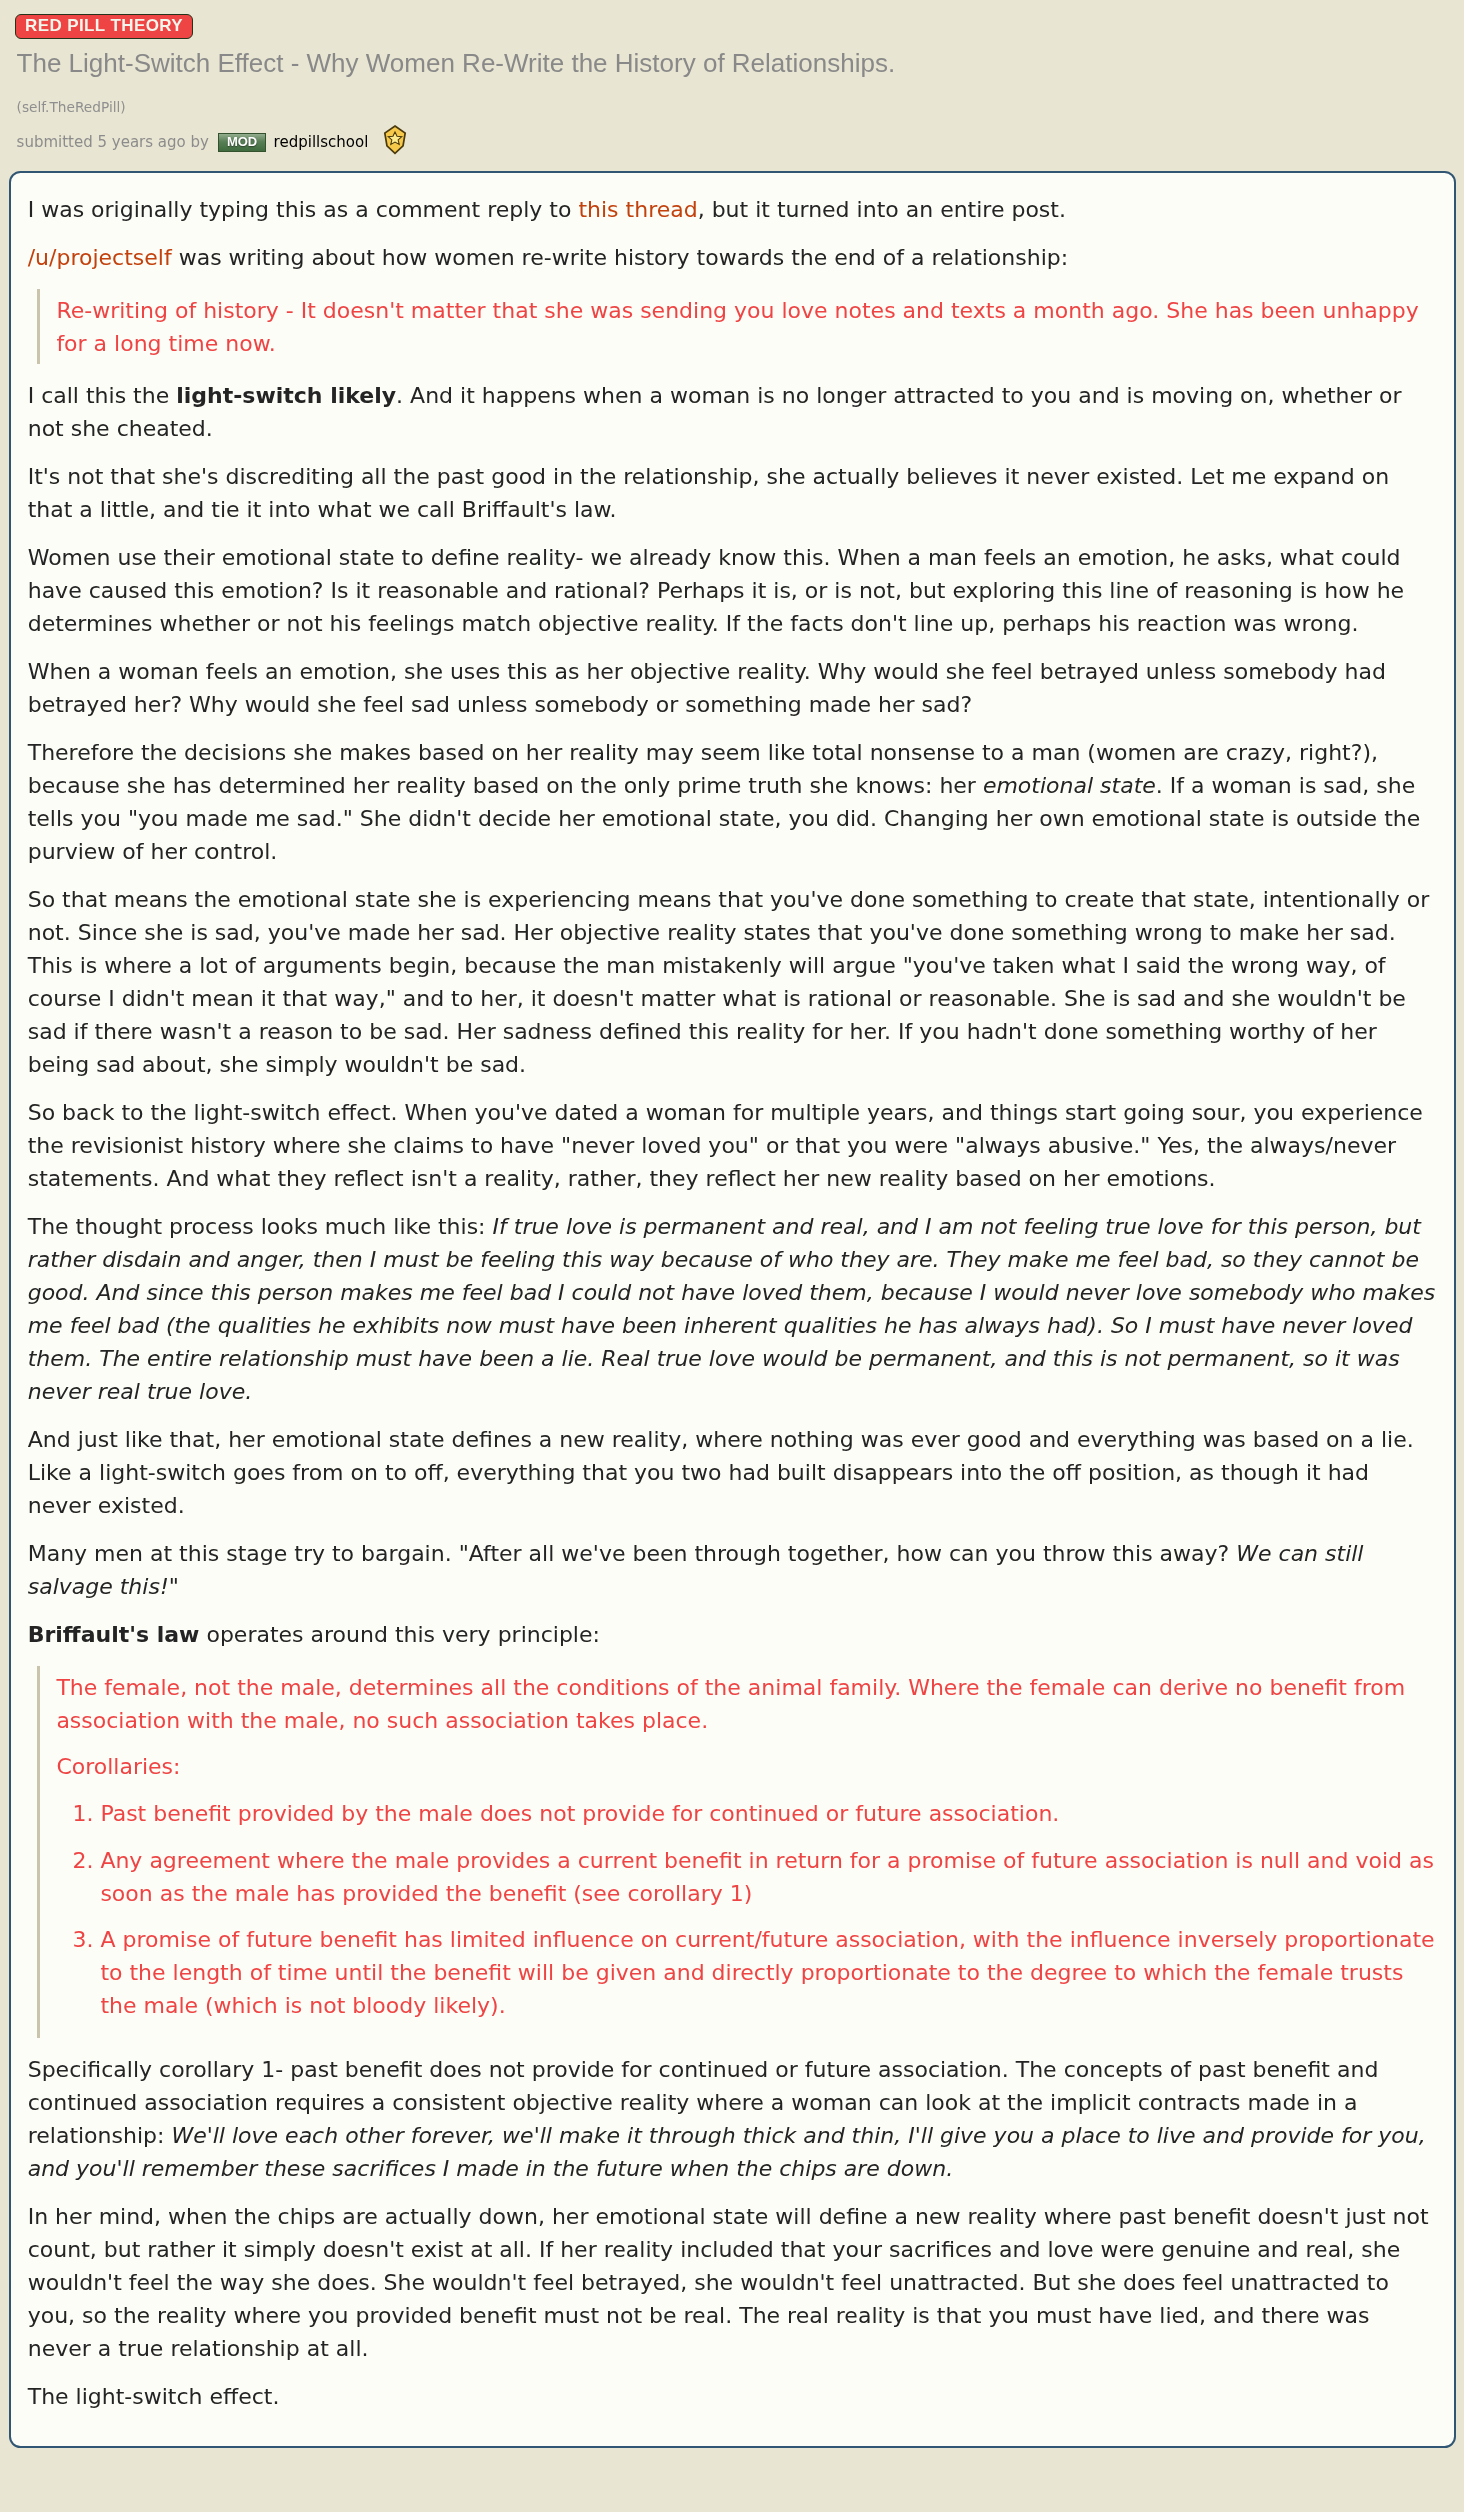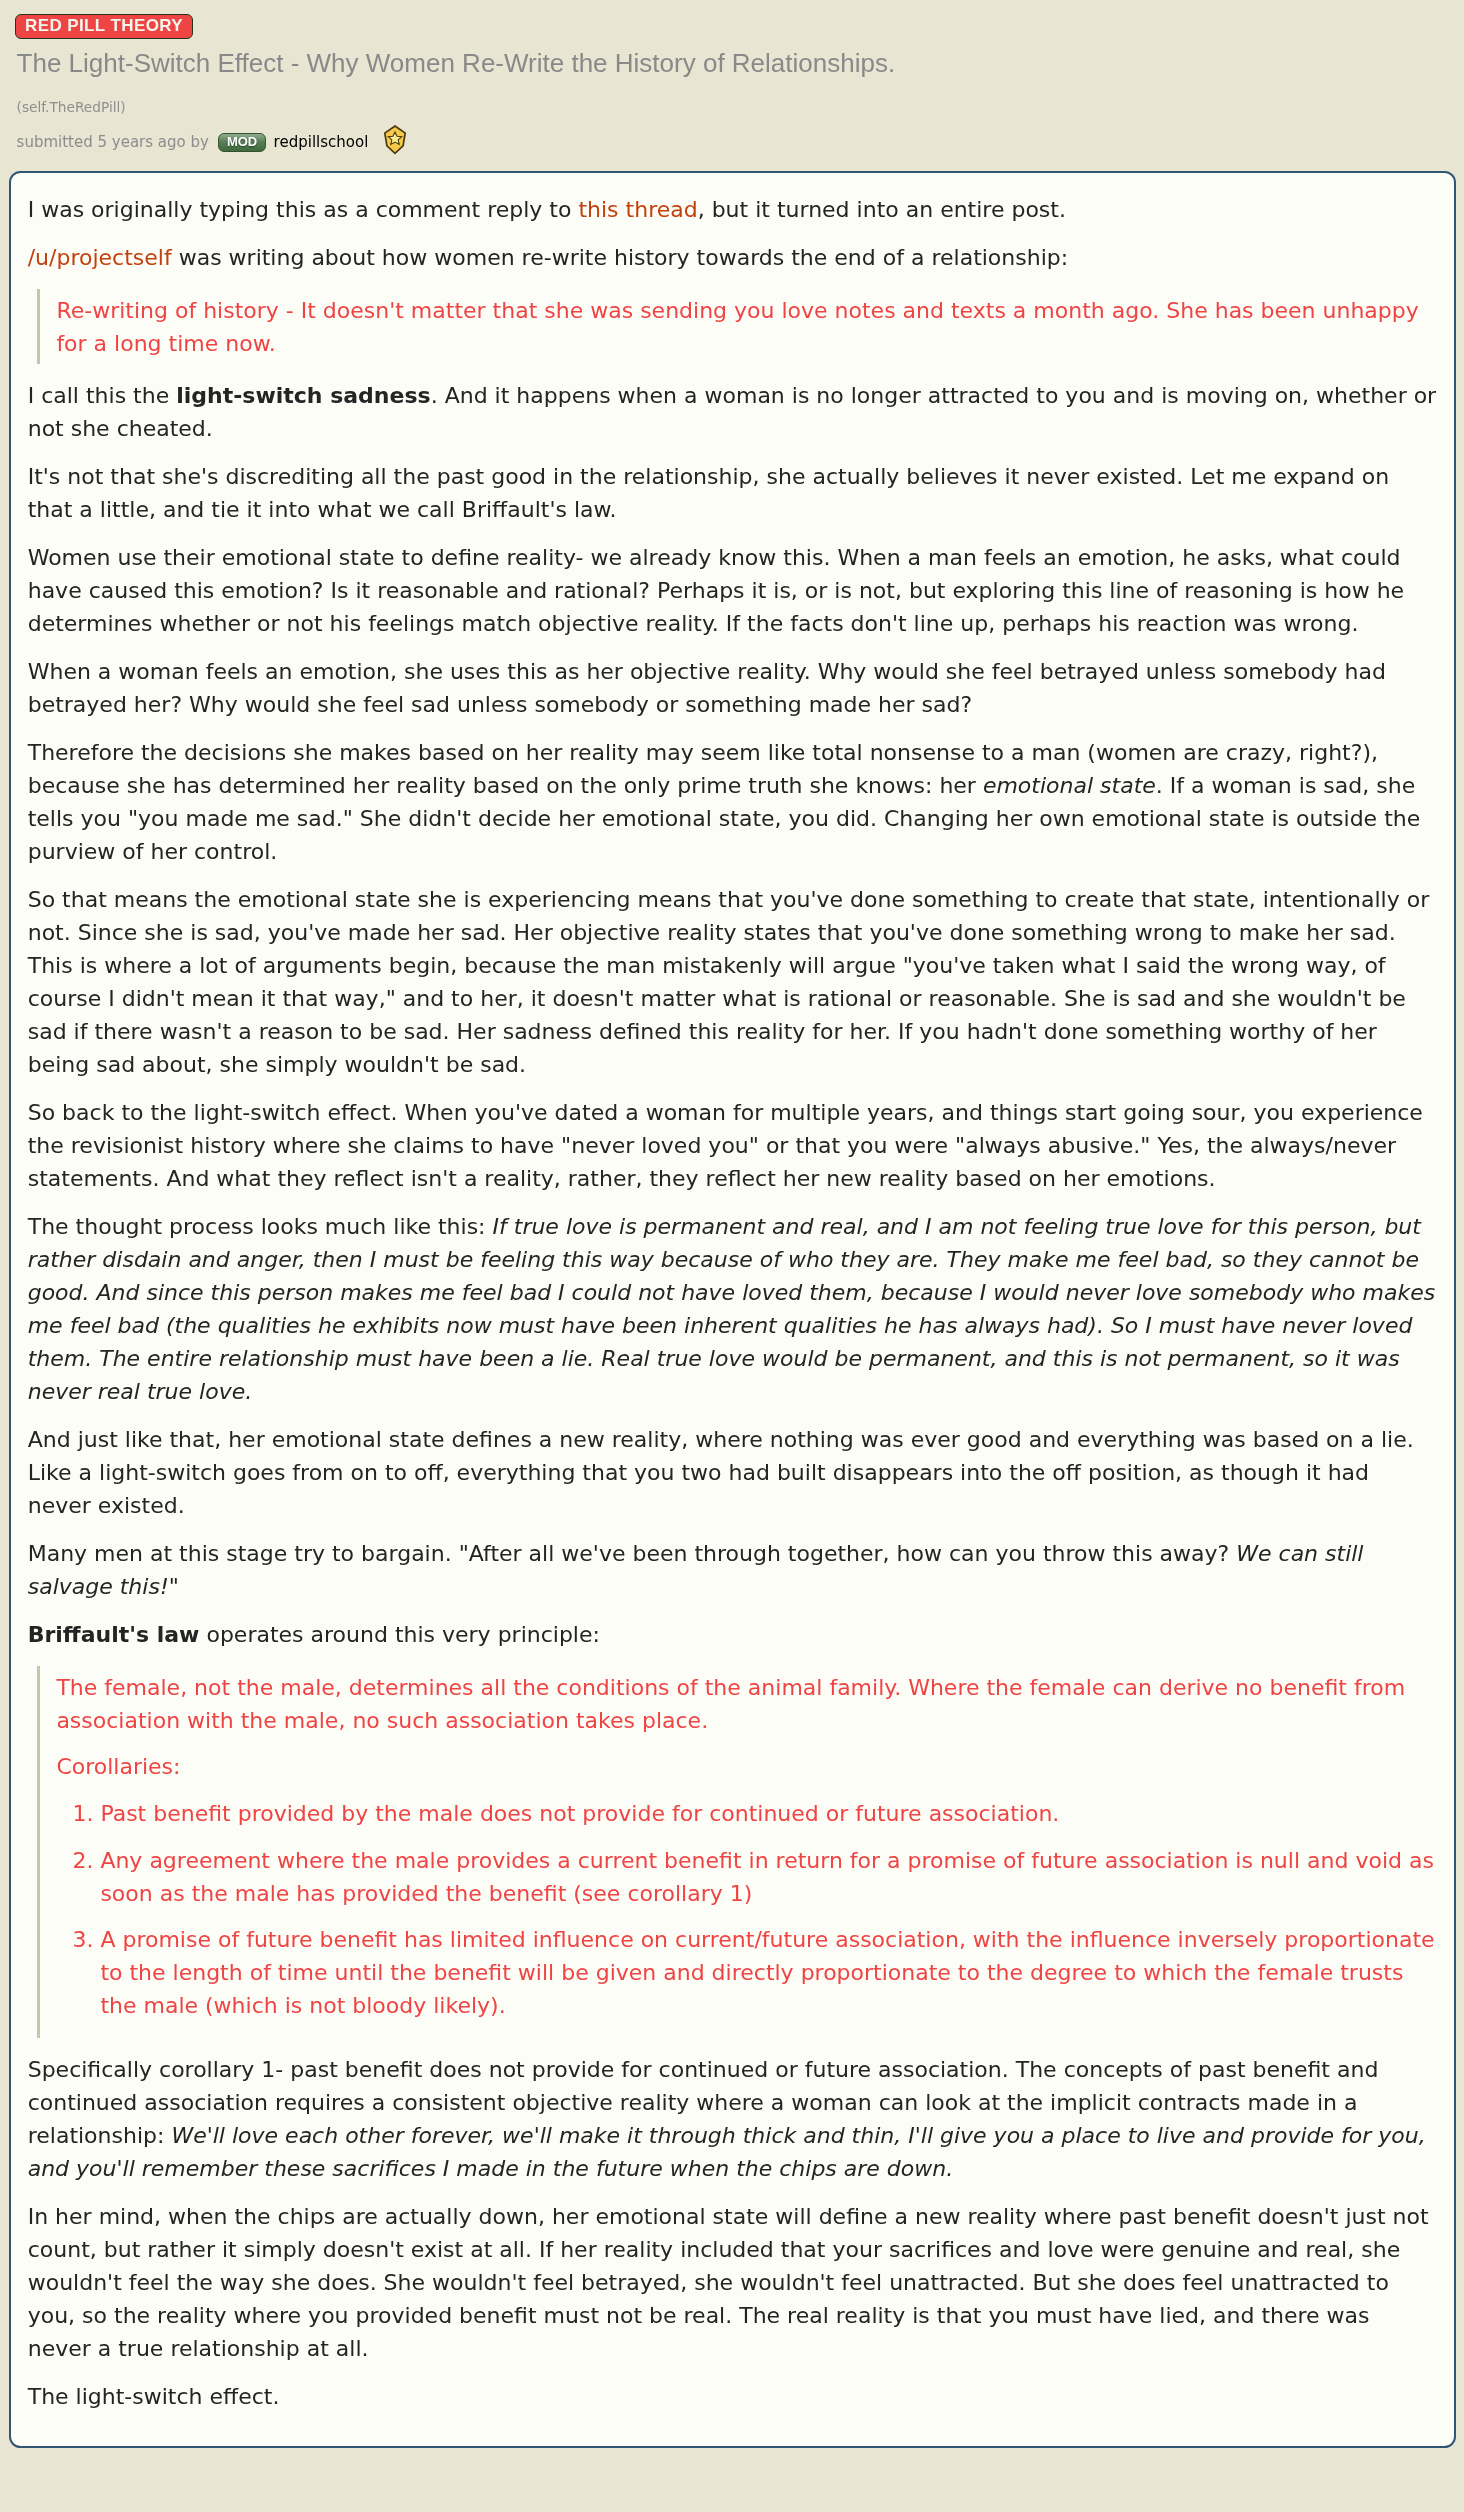--- a/index.html
+++ b/index.html
@@ -25,21 +25,21 @@
     font-family:"Liberation Sans", sans-serif;
     font-size:26px; font-weight:400; color:#898989;
     text-decoration:none; cursor:pointer;
   }
   .domain { margin:0 0 10.6px 7.6px; font-size:13.7px; color:#8f8f8f; }
   .tagline { margin:0 0 12px 7.6px; font-size:15px; color:#8c8c8c; }
   .tagline > * { vertical-align:middle; }
   .modbadge {
     display:inline-block; margin:0 3px 0 4.6px;
     background:linear-gradient(180deg,#93ad8e 0%,#587f56 45%,#3f6b3e 100%);
-    border:1.5px solid #35522f; border-radius:6px;
+    border:1.5px solid #35522f; border-radius:0;
     color:#fff; font-weight:bold; font-size:13px;
     padding:1.5px 7.6px; line-height:1.1;
     text-shadow:0 0.8px 1.5px rgba(0,0,0,.45);
     font-family:"Liberation Sans", sans-serif;
   }
   .author { color:#000000; text-decoration:none; font-size:15px; }
   .trophy { display:inline-block; margin-left:9px; }
 
   
   .postbox {
@@ -88,21 +88,21 @@
     </span>
   </div>
 
   <div class="postbox">
     <div class="md">
         <p><span>I was originally typing this as a comment reply to </span><a class="lnk" href="#">this thread</a><span>, but it turned into an entire post.</span></p>
         <p><a class="lnk" href="#">/u/projectself</a><span> was writing about how women re-write history towards the end of a relationship:</span></p>
         <blockquote>
           <p><span>Re-writing of history - It doesn't matter that she was sending you love notes and texts a month ago. She has been unhappy for a long time now.</span></p>
         </blockquote>
-        <p><span>I call this the </span><span class="b">light-switch sadness</span><span>. And it happens when a woman is no longer attracted to you and is moving on, whether or not she cheated.</span></p>
+        <p><span>I call this the </span><span class="b">light-switch likely</span><span>. And it happens when a woman is no longer attracted to you and is moving on, whether or not she cheated.</span></p>
         <p><span>It's not that she's discrediting all the past good in the relationship, she actually believes it never existed. Let me expand on that a little, and tie it into what we call Briffault's law.</span></p>
         <p><span>Women use their emotional state to define reality- we already know this. When a man feels an emotion, he asks, what could have caused this emotion? Is it reasonable and rational? Perhaps it is, or is not, but exploring this line of reasoning is how he determines whether or not his feelings match objective reality. If the facts don't line up, perhaps his reaction was wrong.</span></p>
         <p><span>When a woman feels an emotion, she uses this as her objective reality. Why would she feel betrayed unless somebody had betrayed her? Why would she feel sad unless somebody or something made her sad?</span></p>
         <p><span>Therefore the decisions she makes based on her reality may seem like total nonsense to a man (women are crazy, right?), because she has determined her reality based on the only prime truth she knows: her </span><span class="i">emotional state</span><span>. If a woman is sad, she tells you "you made me sad." She didn't decide her emotional state, you did. Changing her own emotional state is outside the purview of her control.</span></p>
         <p><span>So that means the emotional state she is experiencing means that you've done something to create that state, intentionally or not. Since she is sad, you've made her sad. Her objective reality states that you've done something wrong to make her sad. This is where a lot of arguments begin, because the man mistakenly will argue "you've taken what I said the wrong way, of course I didn't mean it that way," and to her, it doesn't matter what is rational or reasonable. She is sad and she wouldn't be sad if there wasn't a reason to be sad. Her sadness defined this reality for her. If you hadn't done something worthy of her being sad about, she simply wouldn't be sad.</span></p>
         <p><span>So back to the light-switch effect. When you've dated a woman for multiple years, and things start going sour, you experience the revisionist history where she claims to have "never loved you" or that you were "always abusive." Yes, the always/never statements. And what they reflect isn't a reality, rather, they reflect her new reality based on her emotions.</span></p>
         <p><span>The thought process looks much like this: </span><span class="i">If true love is permanent and real, and I am not feeling true love for this person, but rather disdain and anger, then I must be feeling this way because of who they are. They make me feel bad, so they cannot be good. And since this person makes me feel bad I could not have loved them, because I would never love somebody who makes me feel bad (the qualities he exhibits now must have been inherent qualities he has always had). So I must have never loved them. The entire relationship must have been a lie. Real true love would be permanent, and this is not permanent, so it was never real true love.</span></p>
         <p><span>And just like that, her emotional state defines a new reality, where nothing was ever good and everything was based on a lie. Like a light-switch goes from on to off, everything that you two had built disappears into the off position, as though it had never existed.</span></p>
         <p><span>Many men at this stage try to bargain. "After all we've been through together, how can you throw this away? </span><span class="i">We can still salvage this!</span><span>"</span></p>
         <p><span class="b">Briffault's law</span><span> operates around this very principle:</span></p>

